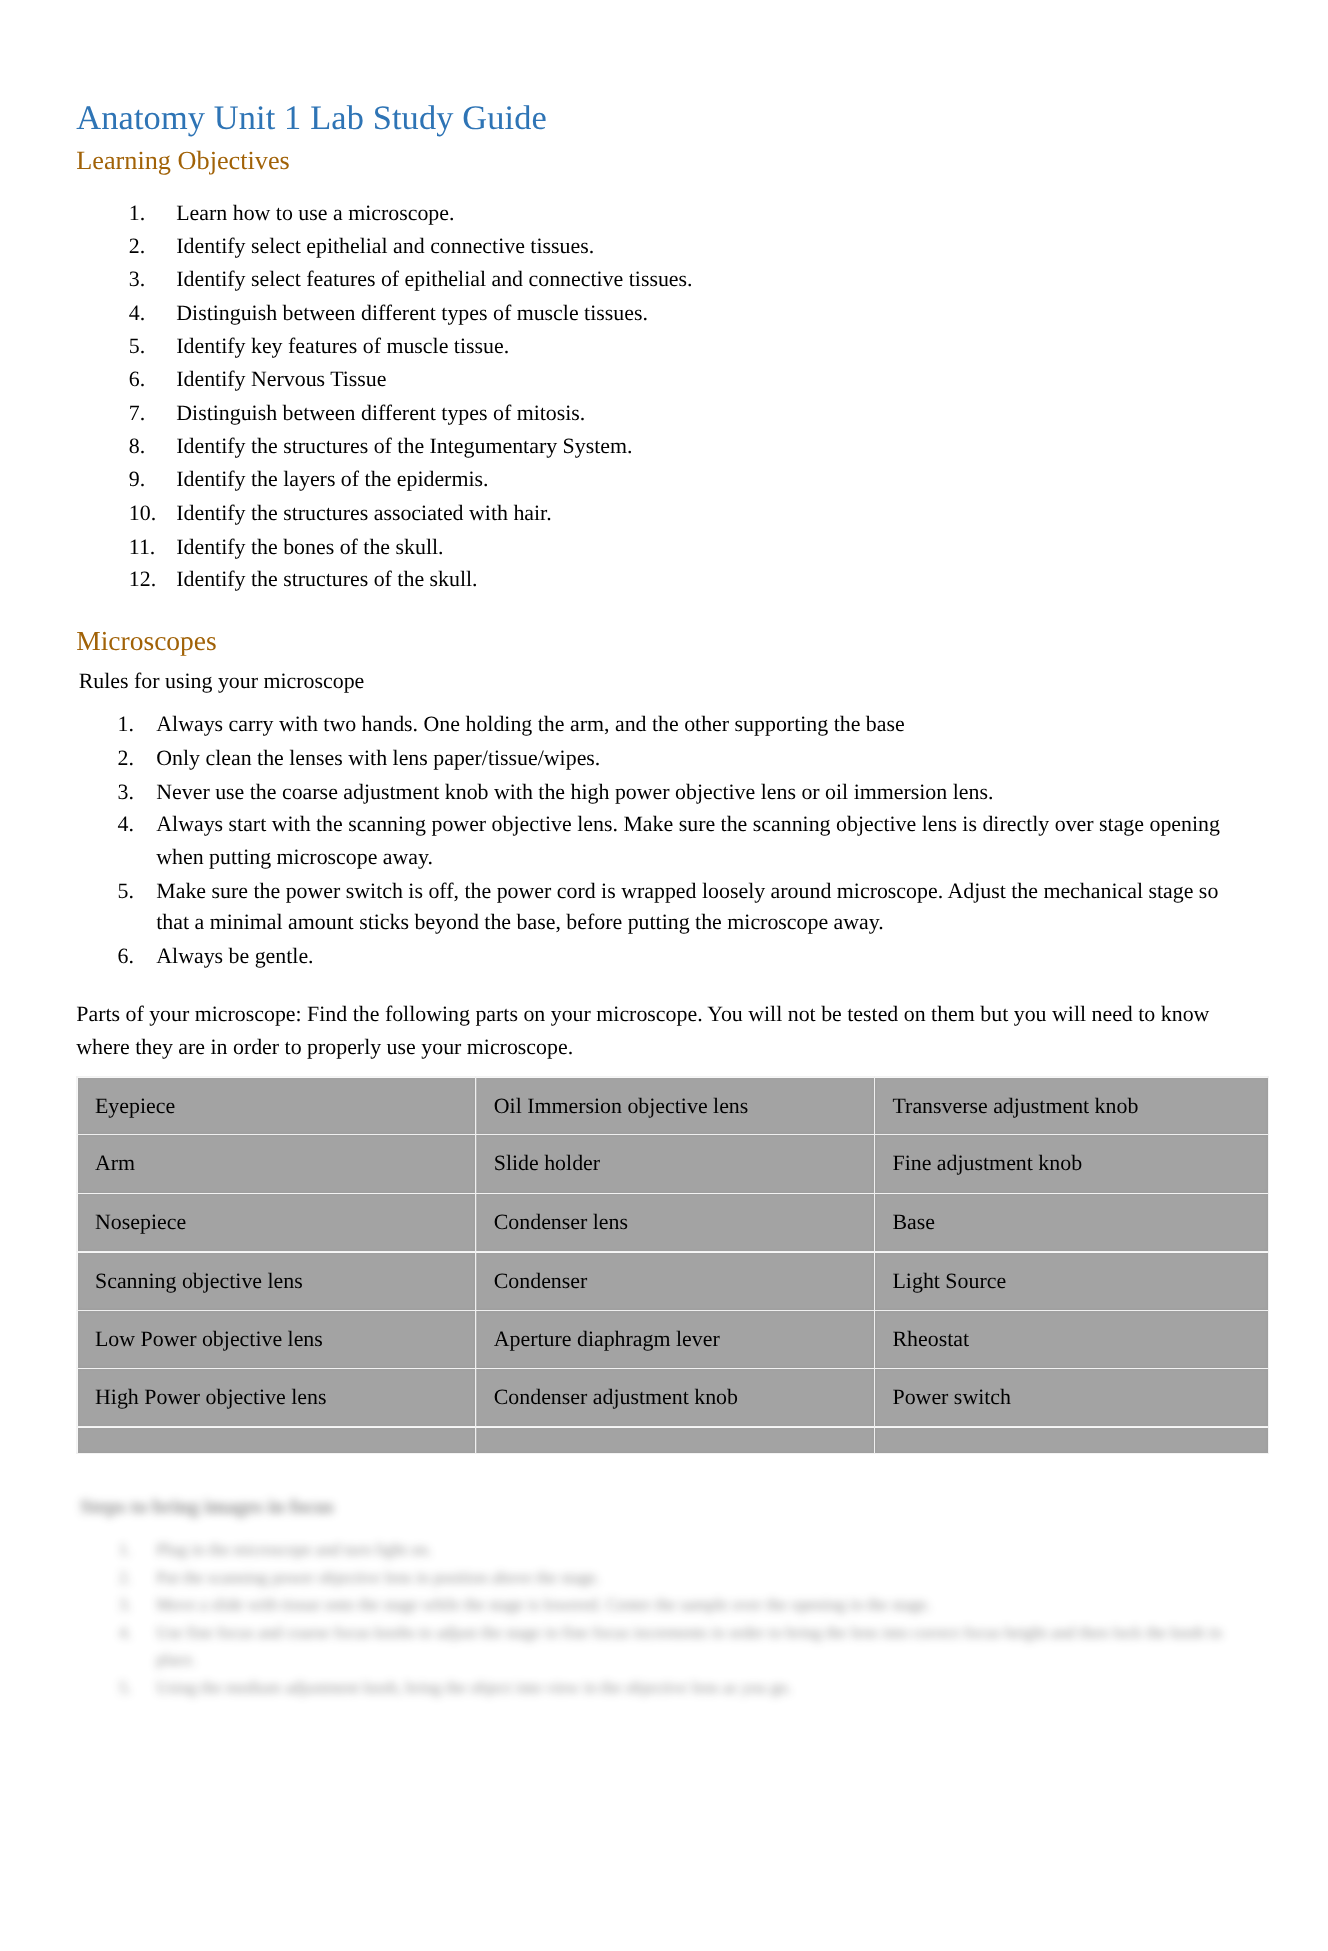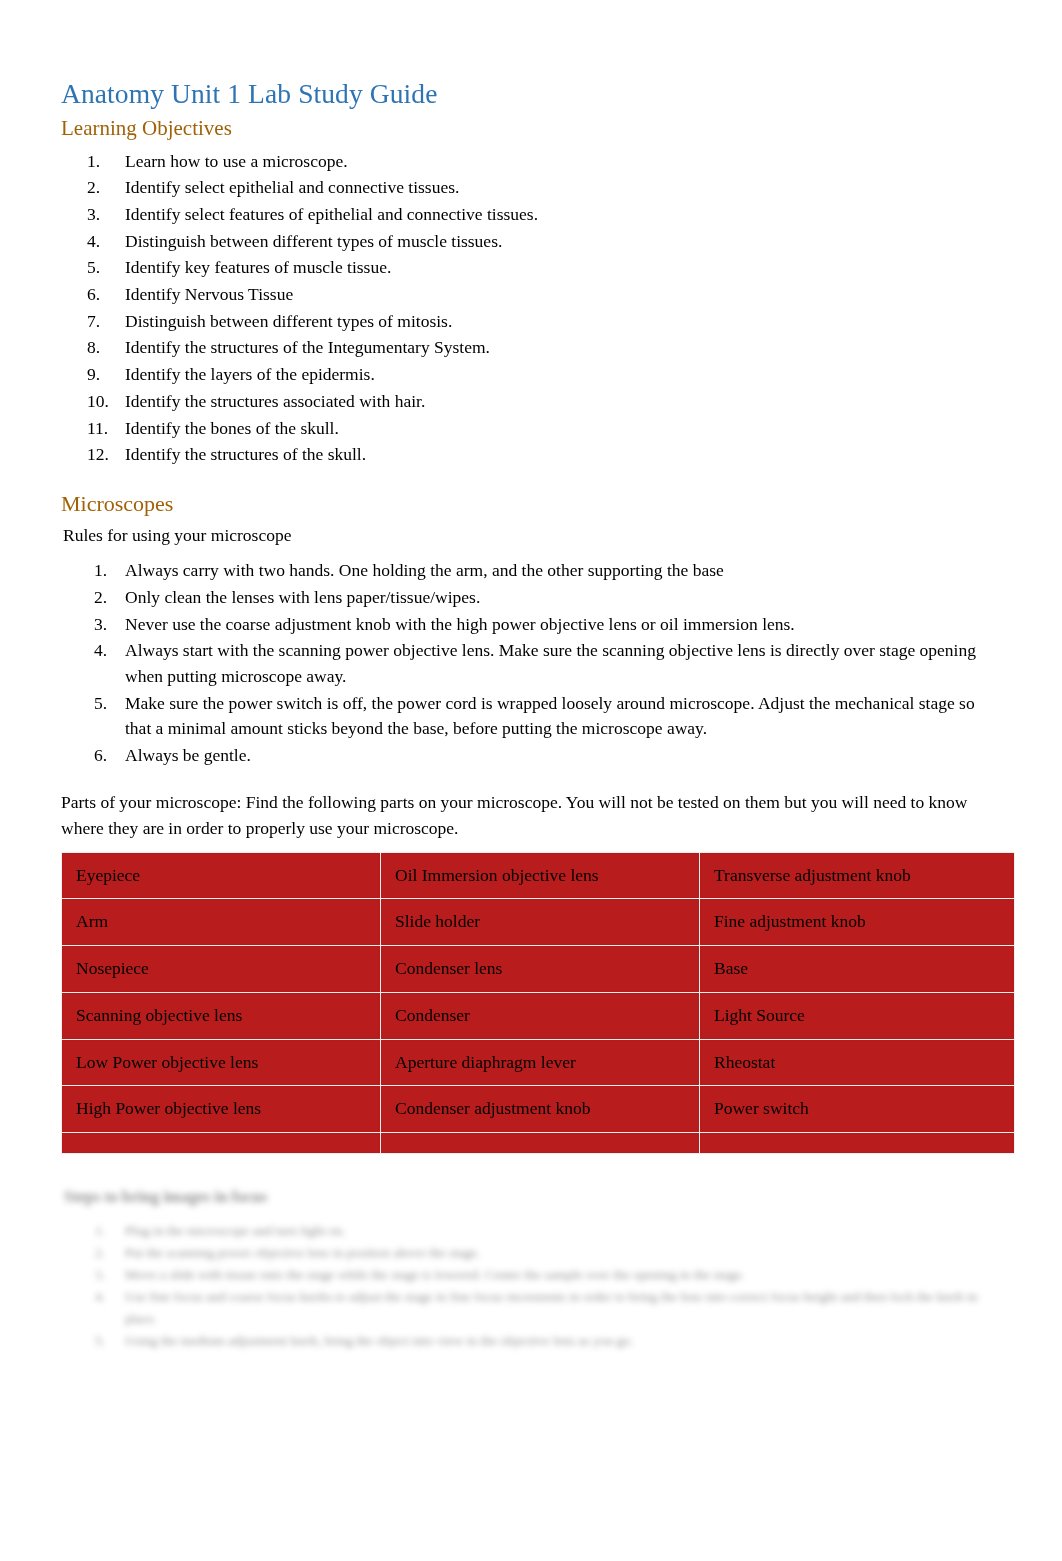--- a/index.html
+++ b/index.html
@@ -55,21 +55,21 @@
     font-size: 17.5px;
   }
   .para-parts {
     margin: 22px 0 10px 0;
     font-size: 17.5px;
     line-height: 1.47;
   }
 
   
   ol.objectives {
-    margin: 0;
+    margin: 16px;
     padding: 0 0 0 0;
     list-style: none;
     counter-reset: objitem;
   }
   ol.objectives > li {
     counter-increment: objitem;
     position: relative;
     padding-left: 64px;
     font-size: 17.5px;
     line-height: 1.44;
@@ -115,21 +115,21 @@
     width: 912px;
     table-layout: fixed;
   }
   table.parts-table td {
     font-size: 17.5px;
     line-height: 1.3;
     padding: 11px 0 12px 14px;
     vertical-align: top;
     border: 1px solid #efefef;
     box-shadow: inset 0 0 3px 0 rgba(0,0,0,0.045);
-    background: #b91c1c;
+    background: #a3a3a3;
     height: 18px;
     box-sizing: content-box;
     filter: blur(0.22px);
   }
   table.parts-table td.col-a { width: 304px; }
   table.parts-table td.col-b { width: 304px; }
   table.parts-table td.col-c { width: 300px; }
   table.parts-table tr.filler td {
     height: 14px;
     padding-top: 3px;

